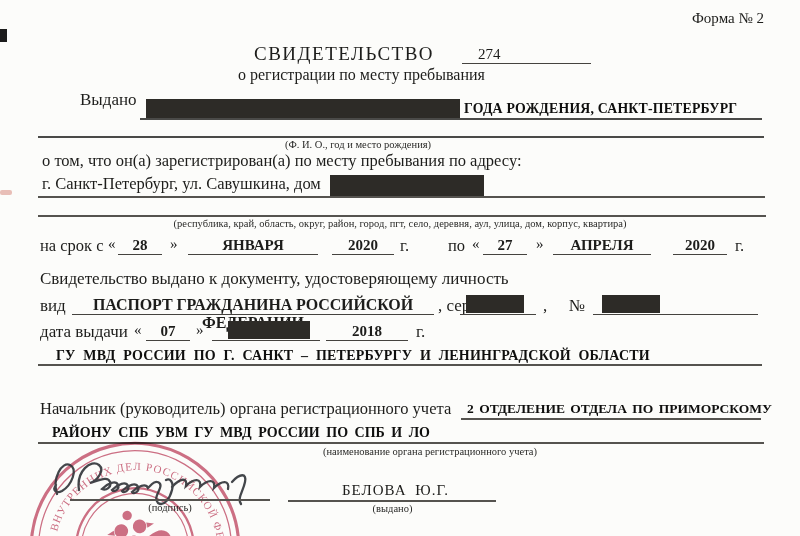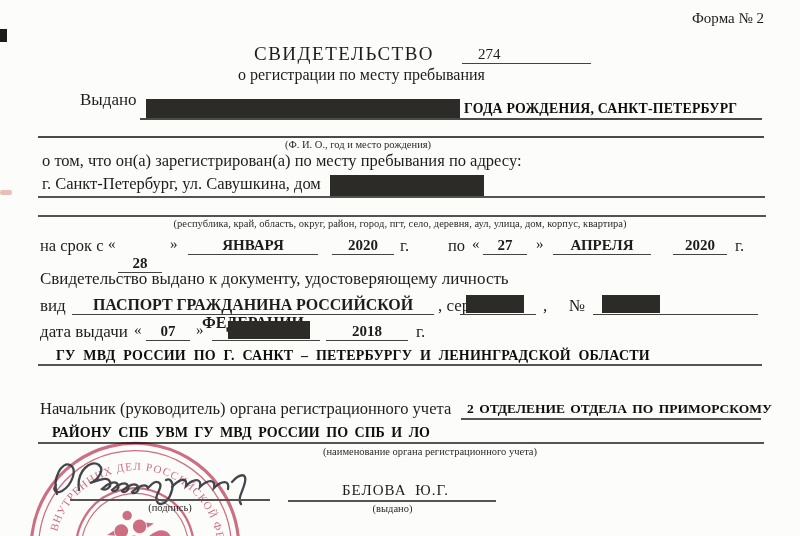--- a/index.html
+++ b/index.html
@@ -60,21 +60,21 @@
 
   <div class="abs t165" style="left:42px;top:174px;">г. Санкт-Петербург, ул. Савушкина, дом</div>
   <div class="redact" style="left:330px;top:175px;width:154px;height:21px;"></div>
   <div class="thinrule" style="left:38px;top:196px;width:727px;"></div>
 
   <div class="thinrule" style="left:38px;top:215px;width:728px;"></div>
   <div class="abs cap" style="left:120px;top:218px;width:560px;">(республика, край, область, округ, район, город, пгт, село, деревня, аул, улица, дом, корпус, квартира)</div>
 
   <div class="abs t165" style="left:40px;top:236px;">на срок с</div>
   <div class="abs quote" style="left:108px;top:236px;">«</div>
-  <div class="fld" style="left:118px;top:236px;width:44px;margin-top:18px;">28</div>
+  <div class="fld" style="left:118px;top:236px;width:44px;">28</div>
   <div class="abs quote" style="left:170px;top:236px;">»</div>
   <div class="fld" style="left:188px;top:236px;width:130px;">ЯНВАРЯ</div>
   <div class="fld" style="left:332px;top:236px;width:62px;">2020</div>
   <div class="abs t165" style="left:400px;top:236px;">г.</div>
   <div class="abs t165" style="left:448px;top:236px;">по</div>
   <div class="abs quote" style="left:472px;top:236px;">«</div>
   <div class="fld" style="left:483px;top:236px;width:44px;">27</div>
   <div class="abs quote" style="left:536px;top:236px;">»</div>
   <div class="fld" style="left:553px;top:236px;width:98px;">АПРЕЛЯ</div>
   <div class="fld" style="left:673px;top:236px;width:54px;">2020</div>

